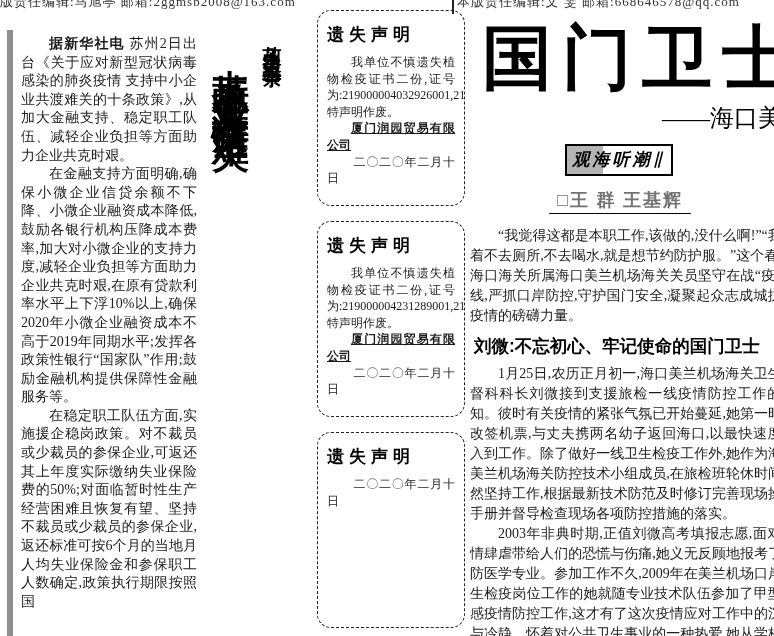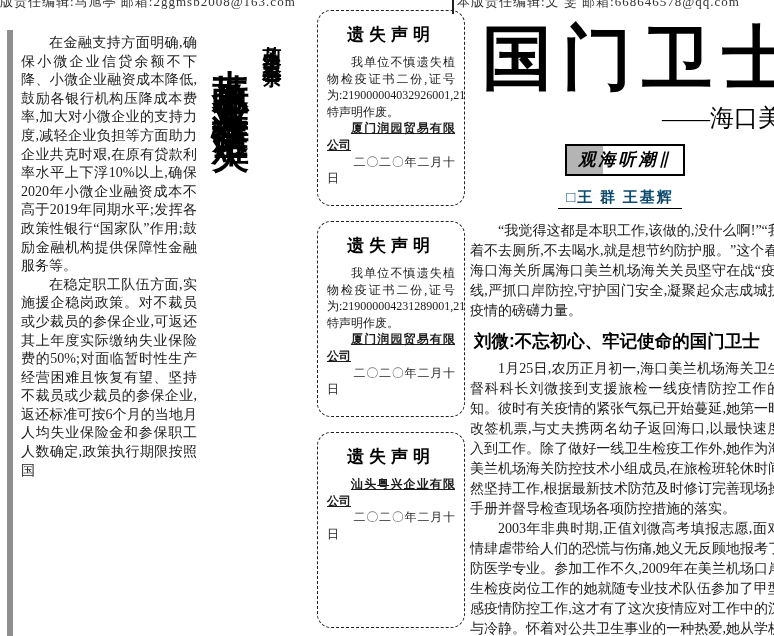--- a/index.html
+++ b/index.html
@@ -27,62 +27,63 @@
   .v-title { position:absolute; left:205px; top:40px; height:598px;
     writing-mode:vertical-rl; font-size:37px; font-weight:bold; letter-spacing:5px;
     font-family:"Liberation Serif", serif; color:#000; }
   .v-kicker { position:absolute; left:259px; top:30px; height:250px;
     writing-mode:vertical-rl; font-size:19px; font-weight:bold; letter-spacing:3px; color:#000; }
 
   
   .notices { position:absolute; left:317px; top:10px; width:148px; }
   .notice { border:1.6px dashed #222; border-radius:14px; height:196px;
     padding:6px 9px 2px; margin-bottom:15px; overflow:hidden; }
-  .notice h3 { text-align:center; font-family:"Liberation Sans", sans-serif;
+  .notice h3 { text-align:left; font-family:"Liberation Sans", sans-serif;
     font-size:17px; letter-spacing:5px; margin:6px 0 8px; color:#000; }
   .notice p { font-size:12px; line-height:16.6px; text-align:justify; color:#1c1c1c; }
   .n-body { text-indent:2em; }
   .n-signer { font-weight:bold; text-indent:2em;text-decoration:underline; }
   .n-date { text-indent:2.2em;font-family:Liberation Serif, serif; }
 
   
   .feature { position:absolute; left:470px; top:16px; width:326px; }
   .f-headline { font-family:"Liberation Sans", sans-serif; font-weight:bold;
     font-size:70px; letter-spacing:10px; line-height:1.2; white-space:nowrap;
     margin-left:12px; color:#000; }
   .f-subtitle { font-size:24px; text-align:right; padding-right:14px; margin-top:2px;
     white-space:nowrap; color:#000; }
-  .f-badge { position:relative; margin:10px 0 0 95px; width:120px; height:32px;
+  .f-badge { position:relative; margin:10px 0 0 95px; width:108px; height:32px;
     border:2px solid #000; text-align:center; }
   .f-badge .patch { position:absolute; left:0; top:0; width:36px; height:28px;
     background:#b4b4b4; }
   .f-badge .lbl { position:relative; z-index:1; font-style:italic; font-weight:bold;
     font-size:17px; letter-spacing:3px; line-height:28px; color:#000; }
   .f-badge .slashes { font-style:italic; font-weight:bold; }
   .f-authors { margin-top:12px; width:300px; text-align:center; }
-  .f-authors span { font-size:15px; font-weight:bold; letter-spacing:2px;
-    border-bottom:1.5px solid #000; padding:0 8px 3px; color:#0c4a6e; }
+  .f-authors span { font-size:18px; font-weight:bold; letter-spacing:2px;
+    border-bottom:1.5px solid #000; padding:0 8px 3px; color:#737373; }
   .f-intro, .f-para { font-size:14px; line-height:20px; text-align:justify;
     text-indent:2em; color:#1c1c1c; }
   .f-intro { margin-top:14px; }
   .f-heading { font-family:"Liberation Sans", sans-serif; font-weight:bold;
     font-size:17.5px; margin:8px 0 6px 4px; white-space:nowrap; color:#000; }
 </style>
 </head>
 <body>
 
 <div class="page">
 
   <div class="hdr hdr-left">本版责任编辑:马旭亭  邮箱:2ggmsb2008@163.com</div>
   <div class="hdr-tick"></div>
   <div class="hdr hdr-right">本版责任编辑:文 雯  邮箱:668646578@qq.com</div>
 
   <div class="gray-bar"></div>
 
   <div class="left-article">
+    <p><span class="lead-label">据新华社电</span><span> 苏州2日出台《关于应对新型冠状病毒感染的肺炎疫情 支持中小企业共渡难关的十条政策》,从加大金融支持、稳定职工队伍、减轻企业负担等方面助力企业共克时艰。</span></p>
     <p>在金融支持方面明确,确保小微企业信贷余额不下降、小微企业融资成本降低,鼓励各银行机构压降成本费率,加大对小微企业的支持力度,减轻企业负担等方面助力企业共克时艰,在原有贷款利率水平上下浮10%以上,确保2020年小微企业融资成本不高于2019年同期水平;发挥各政策性银行“国家队”作用;鼓励金融机构提供保障性金融服务等。</p>
     <p>在稳定职工队伍方面,实施援企稳岗政策。对不裁员或少裁员的参保企业,可返还其上年度实际缴纳失业保险费的50%;对面临暂时性生产经营困难且恢复有望、坚持不裁员或少裁员的参保企业,返还标准可按6个月的当地月人均失业保险金和参保职工人数确定,政策执行期限按照国</p>
   </div>
 
   <div class="v-title">支持中小企业共渡『疫情』难关</div>
   <div class="v-kicker">苏州出台『惠企十条』</div>
 
   <div class="notices">
 
     <div class="notice">
@@ -94,21 +95,20 @@
 
     <div class="notice">
       <h3>遗失声明</h3>
       <p class="n-body">我单位不慎遗失植物检疫证书二份,证号为:219000004231289001,219000004331709001,特声明作废。</p>
       <p class="n-signer">厦门润园贸易有限公司</p>
       <p class="n-date">二〇二〇年二月十日</p>
     </div>
 
     <div class="notice">
       <h3>遗失声明</h3>
-      <p class="n-signer">汕头粤兴企业有限公司</p>
       <p class="n-date">二〇二〇年二月十日</p>
     </div>
 
   </div>
 
   <div class="feature">
     <div class="f-headline">国门卫士</div>
     <div class="f-subtitle">——海口美</div>
 
     <div class="f-badge">

